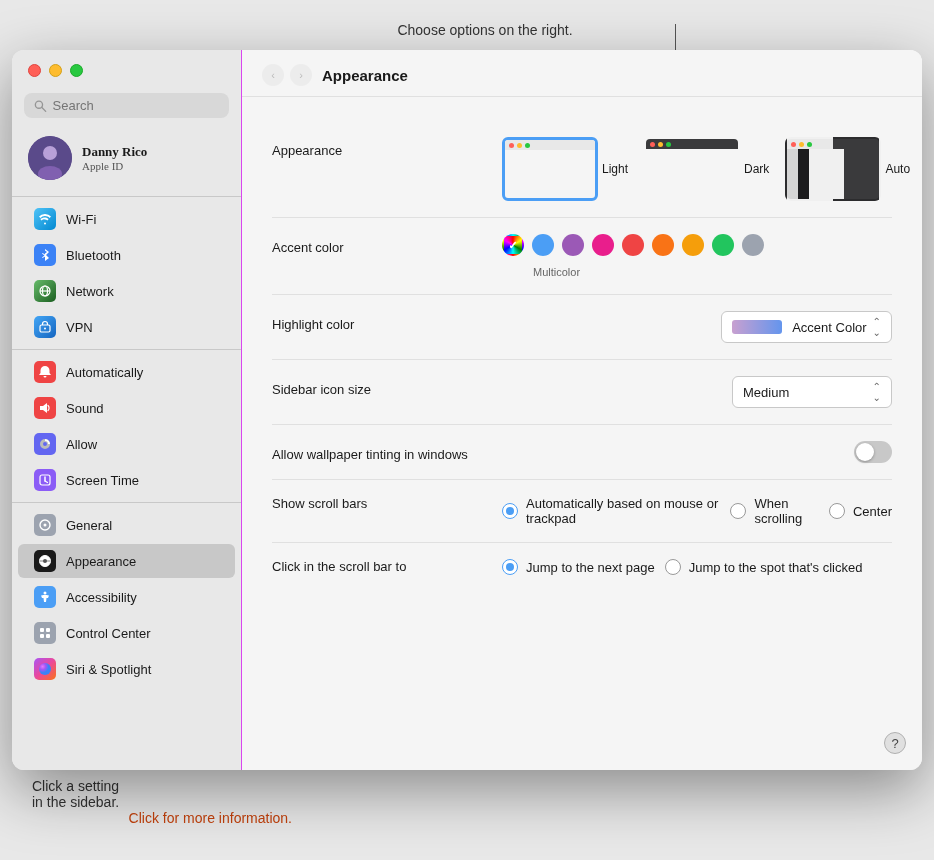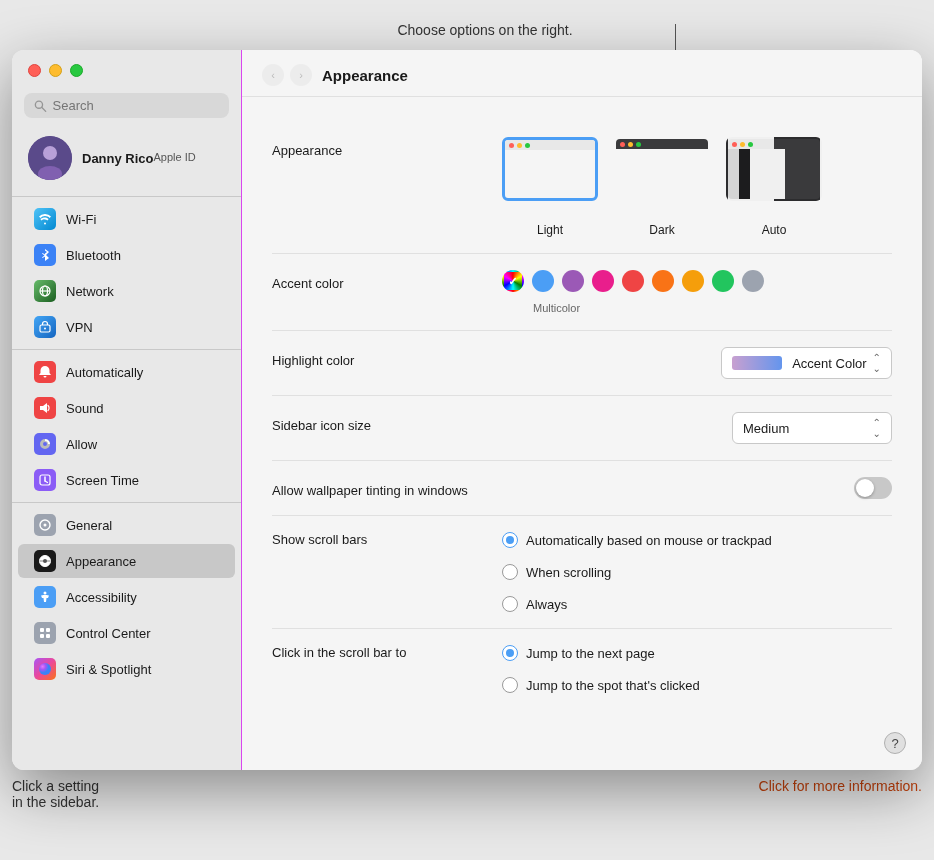--- a/index.html
+++ b/index.html
@@ -93,21 +93,21 @@
       background: #5a4a8a;
       display: flex;
       align-items: center;
       justify-content: center;
       overflow: hidden;
     }
     .avatar-svg {
       width: 44px;
       height: 44px;
     }
-    .user-info { display: flex; flex-direction: row; }
+    .user-info { display: flex; flex-direction: column; font-family: Liberation Serif, serif; }
     .user-name { font-size: 13px; font-weight: 600; color: #1a1a1a; }
     .user-sub { font-size: 11px; color: #555; }
     .sidebar-divider {
       height: 1px;
       background: #c8c8c8;
       margin: 4px 0;
     }
     .sidebar-item {
       display: flex;
       align-items: center;
@@ -208,23 +208,23 @@
       gap: 8px;
     }
     
     .appearance-options {
       display: flex;
       gap: 16px;
       align-items: flex-start;
     }
     .appearance-option {
       display: flex;
-      flex-direction: column;
-      align-items: center;
-      gap: 22px;
+      flex-direction: row;
+      align-items: center;
+      gap: 4px;
       cursor: pointer;
     }
     .appearance-thumb {
       width: 96px;
       height: 64px;
       border-radius: 6px;
       overflow: hidden;
       border: 2px solid transparent;
       position: relative;
     }
@@ -348,21 +348,21 @@
       background: white;
       border-radius: 50%;
       position: absolute;
       top: 2px;
       left: 2px;
       transition: left 0.2s;
       box-shadow: 0 1px 3px rgba(0,0,0,0.3);
     }
 
     
-    .radio-group { display: flex; flex-direction: column; gap: 16px; }
+    .radio-group { display: flex; flex-direction: row; gap: 10px; }
     .radio-option {
       display: flex;
       align-items: center;
       gap: 8px;
       font-size: 13px;
       color: #1a1a1a;
       cursor: pointer;
     }
     .radio-circle {
       width: 16px;
@@ -408,23 +408,23 @@
       font-size: 14px;
       color: #333;
       text-align: center;
       margin-bottom: 0;
       padding: 10px 0 0 0;
       position: relative;
       width: 100%;
     }
     .bottom-annotations {
       display: flex;
-      justify-content: space-between;
       width: 100%;
-      padding: 8px 12px;
+      padding: 8px 32px;
+      flex-direction: column;
     }
     .bottom-ann-left {
       font-size: 14px;
       color: #333;
       max-width: 200px;
       text-align: left;
     }
     .bottom-ann-right {
       font-size: 14px;
       color: #c2410c;
@@ -753,21 +753,21 @@
               <label class="radio-option">
                 <div class="radio-circle checked"></div>
                 <span>Automatically based on mouse or trackpad</span>
               </label>
               <label class="radio-option">
                 <div class="radio-circle"></div>
                 <span>When scrolling</span>
               </label>
               <label class="radio-option">
                 <div class="radio-circle"></div>
-                <span>Always</span>
+                <span>Center</span>
               </label>
             </div>
           </div>
         </div>
 
         <div class="section-row">
           <div class="row-label" style="padding-top:0;">Click in the scroll bar to</div>
           <div class="row-control">
             <div class="radio-group">
               <label class="radio-option">

